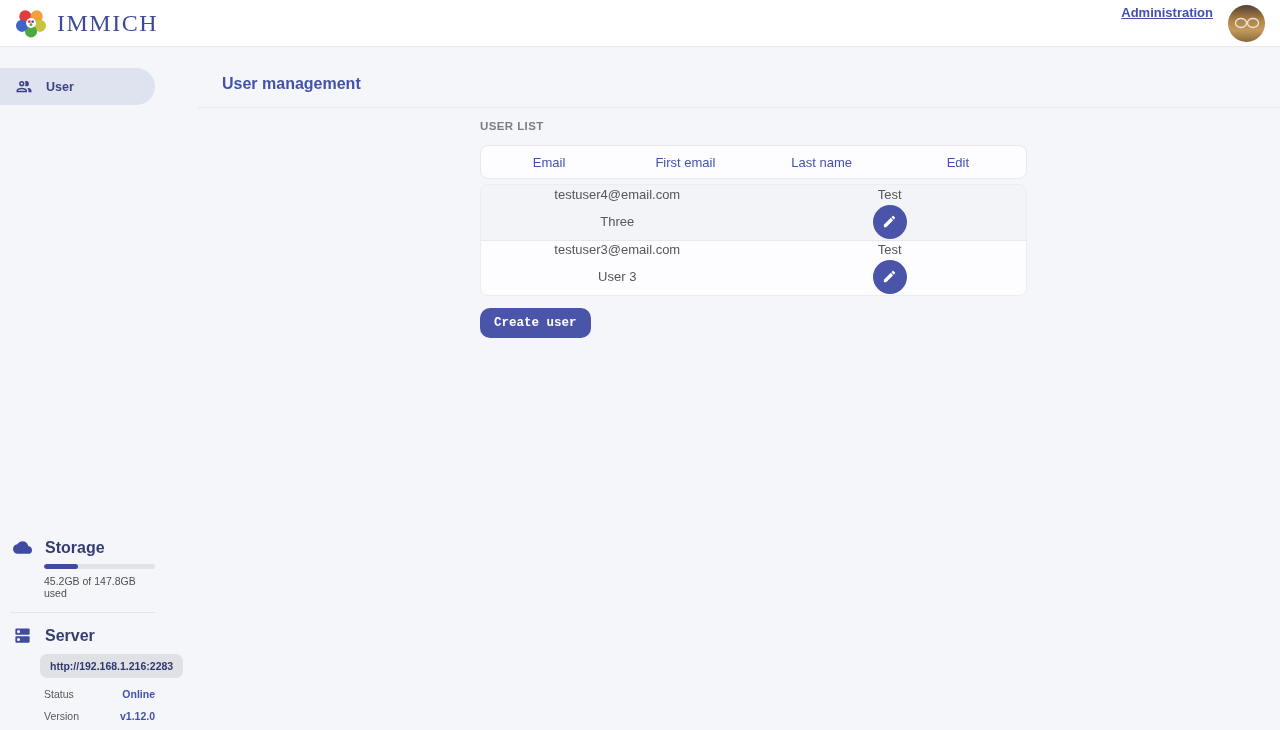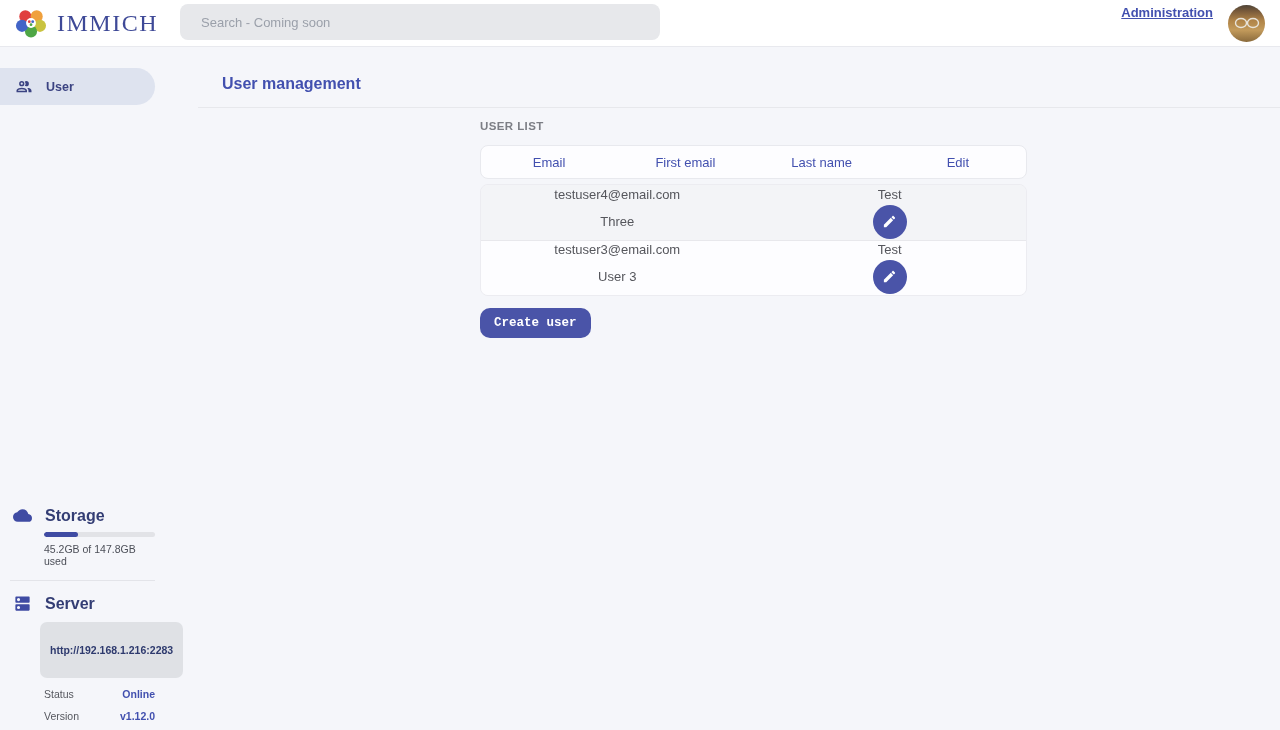--- a/index.html
+++ b/index.html
@@ -50,21 +50,21 @@
 
   .sidebar-bottom { position:absolute; left:0; right:15px; bottom:8px; }
   .sb-row { display:flex; align-items:center; gap:13px; padding-left:13px; }
   .sb-title { font-size:16px; font-weight:700; color:#333d74; }
   .progress-track { margin:7px 0 0 44px; height:5px; border-radius:3px; background:#e2e3e7; overflow:hidden; }
   .progress-fill { width:var(--storage-pct,30%); height:100%; border-radius:3px; background:#3f4ba3; }
   .usage-text { margin:6px 0 0 44px; font-size:10.5px; color:#4c4f58; }
   .sb-divider { border:none; border-top:1px solid #e3e4e9; margin:13px 0 13px 10px; }
   .url-chip {
     display:inline-block; margin:9px 0 0 40px; background:#dfe1e5; border-radius:7px;
-    padding:22px 10px; font-size:10.5px; font-weight:700; color:#2e3a6e; cursor:default;
+    padding:6px 10px; font-size:10.5px; font-weight:700; color:#2e3a6e; cursor:default;
   }
   .kv { display:flex; justify-content:space-between; margin:10px 0 0 44px; font-size:10.5px; }
   .kv .k { color:#55575e; }
   .kv .v { color:var(--primary,#4250af); font-weight:700; }
 
   
   .main { flex:1; }
   .page-title { padding:28px 0 0 24px; font-size:16px; font-weight:600; color:var(--primary,#4250af); }
   .title-divider { border:none; border-top:1px solid #e7e8ec; margin-top:14px; }
   .content { margin:12px 0 0 282px; width:547px; }
@@ -112,21 +112,20 @@
         <circle cx="8.5" cy="21" r="6.4" fill="#4264c7"></circle>
         <circle cx="18" cy="18" r="5.2" fill="#ffffff"></circle>
         <circle cx="16.2" cy="16.6" r="1.5" fill="#e03e3e"></circle>
         <circle cx="19.8" cy="16.6" r="1.5" fill="#4264c7"></circle>
         <circle cx="18" cy="19.8" r="1.5" fill="#4ea645"></circle>
       </svg>
     </span>
     <span class="wordmark">IMMICH</span>
   </div>
 
-  <input class="search-input" type="text" disabled="" placeholder="Search - Coming soon" style="">
 
   <div class="header-right">
     <a class="admin-link">Administration</a>
     <div class="avatar">
       <svg width="26" height="14" viewBox="0 0 26 14">
         <ellipse cx="7" cy="7" rx="5.5" ry="4.5" fill="none" stroke="#e8e4da" stroke-width="1.4"></ellipse>
         <ellipse cx="19" cy="7" rx="5.5" ry="4.5" fill="none" stroke="#e8e4da" stroke-width="1.4"></ellipse>
         <path d="M12.5 6.5 Q13 5.5 13.5 6.5" fill="none" stroke="#e8e4da" stroke-width="1.4"></path>
       </svg>
     </div>

